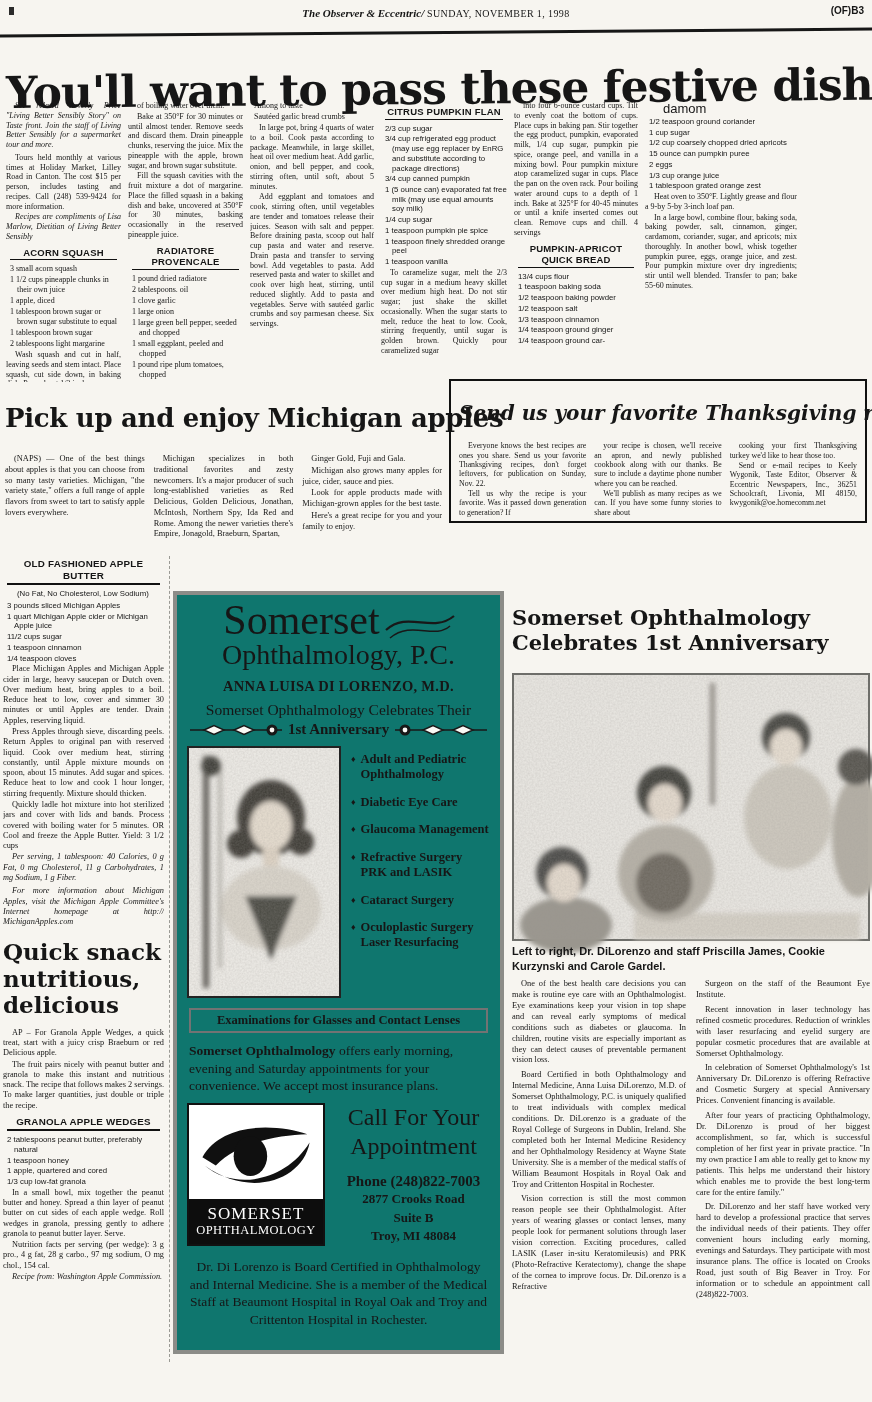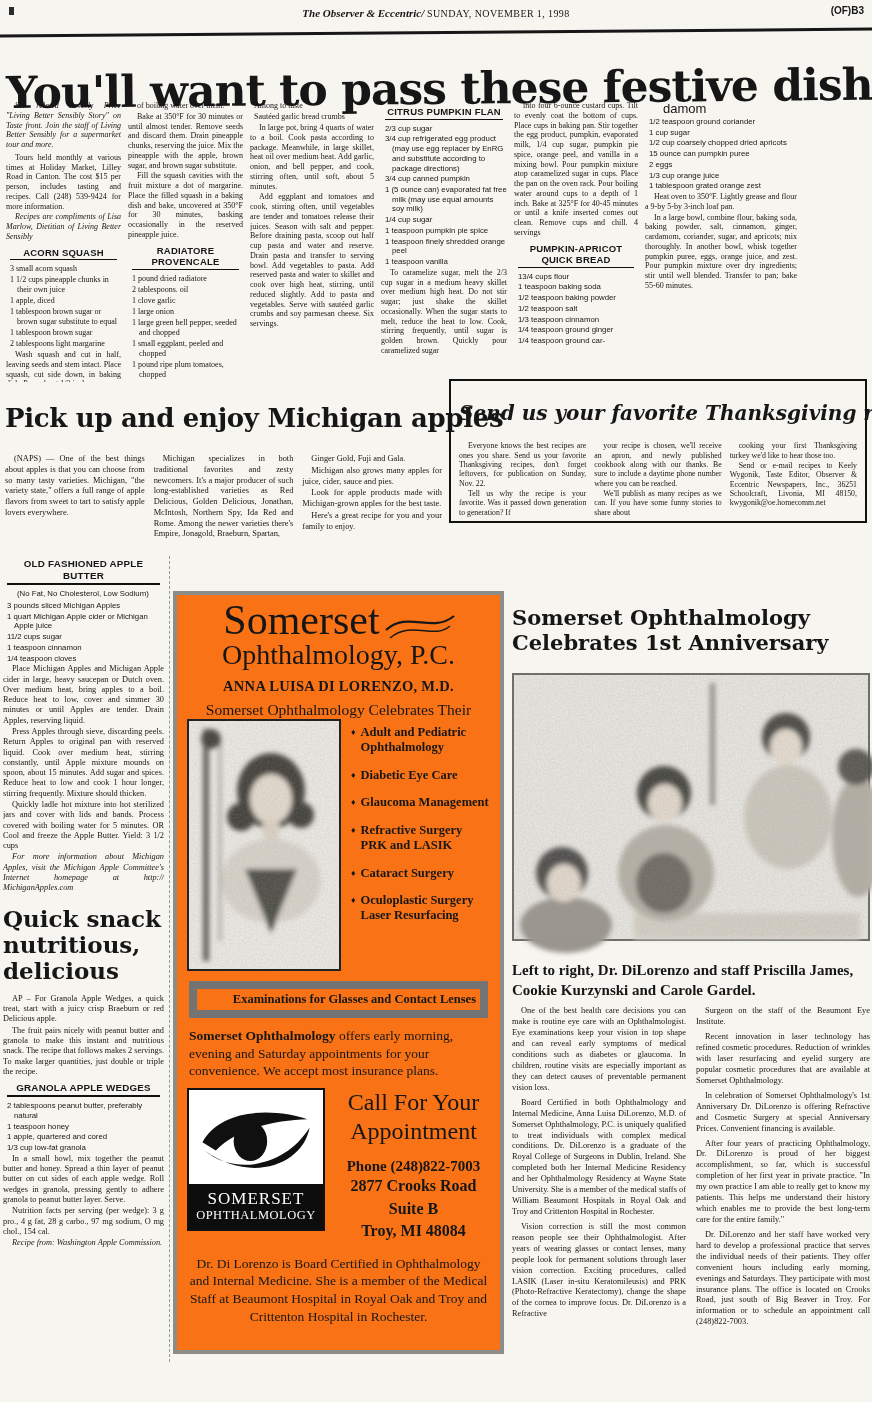--- a/index.html
+++ b/index.html
@@ -41,53 +41,53 @@
   .tg-cols{display:flex;gap:8px;margin-top:5px;height:102px;overflow:hidden;}
   .tg-cols .col{width:129px;font-size:7.8px;line-height:1.2;text-align:justify;}
   
   .left-rail{position:absolute;left:3px;top:553px;width:161px;height:847px;overflow:hidden;
              font-size:8.3px;line-height:1.24;text-align:justify;}
   .left-rail .b-h{font-size:9.8px;border-bottom:2px solid #111;}
   .qs-head{font-family:"DejaVu Serif",serif;font-size:23px;line-height:1.15;margin:12px 0 9px;text-align:left;}
   .vsep{position:absolute;left:169px;top:556px;height:806px;border-left:1px dashed #9a9a94;}
   
   .ad{position:absolute;left:173px;top:591px;width:331px;height:763px;border:4px solid #8c8c88;
-      background:#f97316;box-sizing:border-box;padding:4px 10px;text-align:center;}
+      background:#0f766e;box-sizing:border-box;padding:4px 10px;text-align:center;}
   .ad-name-row{display:flex;align-items:flex-end;justify-content:center;gap:4px;padding-left:2px;}
   .ad-name1{font-size:42px;line-height:1.02;}
   .ad-name2{font-size:28px;line-height:1.05;margin-top:-2px;}
   .ad-doctor{font-weight:bold;font-size:14.5px;margin:9px 0 6px;letter-spacing:.3px;}
   .ad-celebrates{font-size:15.5px;}
   .ad-divider{display:flex;align-items:center;justify-content:center;gap:6px;margin:2px 0 8px;}
   .ad-anniv{font-weight:bold;font-size:15px;white-space:nowrap;}
   .ad-row{display:flex;gap:10px;text-align:left;}
   .ad-photo{width:150px;height:248px;border:2px solid #222;flex:0 0 auto;background:#f0eee9;}
   .svc-list{flex:1;padding-top:6px;}
   .svc{display:flex;gap:5px;font-weight:bold;font-size:12.5px;line-height:1.18;margin:0 0 13px;}
   .svc-b{font-size:9px;margin-top:2px;}
-  .exam-box{border:8px solid #737373;font-weight:bold;font-size:12.5px;padding:3px 4px;margin:10px 2px 9px;text-align:right;}
+  .exam-box{border:2px solid #737373;font-weight:bold;font-size:12.5px;padding:3px 4px;margin:10px 2px 9px;}
   .ad-para{text-align:left;font-size:13.5px;line-height:1.3;margin:2px 2px 6px;}
   .ad-logo-row{display:flex;gap:12px;margin-top:8px;align-items:flex-start;}
   .logo{width:134px;flex:0 0 auto;border:2px solid #111;background:#fff;}
   .logo-eye{height:94px;background:#fff;}
   .logo-eye svg{display:block;width:100%;height:100%;}
   .logo-band{background:#0d0d0d;color:#fff;padding:5px 0 6px;line-height:1.15;}
   .logo-t1{font-size:17px;letter-spacing:1px;}
   .logo-t2{font-size:12.5px;letter-spacing:.5px;}
   .appt{flex:1;text-align:center;}
   .appt-call{font-size:24px;line-height:1.2;}
   .appt-phone{font-weight:bold;font-size:15px;margin-top:13px;}
-  .appt-addr{font-weight:bold;font-size:16px;line-height:1.4;}
+  .appt-addr{font-weight:bold;font-size:13px;line-height:1.4;}
   .ad-footer{font-size:13.5px;line-height:1.32;margin-top:12px;text-align:center;}
   
   .right-art{position:absolute;left:512px;top:589px;width:358px;}
   .ra-head{font-family:"DejaVu Serif",serif;font-weight:bold;font-size:21px;line-height:1.18;}
   .ra-photo{margin-top:6px;width:354px;height:264px;border:2px solid #6e6e6a;background:#eceae5;}
   .ra-photo svg{display:block;width:100%;height:100%;}
-  .ra-caption{font-family:Liberation Serif, serif;font-weight:bold;font-size:15px;line-height:1.3;margin:20px 0 6px;}
+  .ra-caption{font-family:Liberation Sans, sans-serif;font-weight:bold;font-size:11px;line-height:1.3;margin:3px 0 6px;}
   .ra-cols{display:flex;gap:10px;height:436px;overflow:hidden;}
   .ra-cols .col{width:174px;font-size:8.4px;line-height:1.3;text-align:justify;}
   .ra-cols .b-p{margin-bottom:4px;}
   svg{overflow:visible;}
 </style>
 </head>
 <body>
 
 <svg width="0" height="0" style="position:absolute" aria-hidden="true">
   <defs>
@@ -225,20 +225,21 @@
         <div class="b-h">OLD FASHIONED APPLE BUTTER</div>
         <div class="b-note">(No Fat, No Cholesterol, Low Sodium)</div>
         <div class="b-ing">3 pounds sliced Michigan Apples</div>
         <div class="b-ing">1 quart Michigan Apple cider or Michigan Apple juice</div>
         <div class="b-ing">11/2 cups sugar</div>
         <div class="b-ing">1 teaspoon cinnamon</div>
         <div class="b-ing">1/4 teaspoon cloves</div>
         <div class="b-p">Place Michigan Apples and Michigan Apple cider in large, heavy saucepan or Dutch oven. Over medium heat, bring apples to a boil. Reduce heat to low, cover and simmer 30 minutes or until Apples are tender. Drain Apples, reserving liquid.</div>
         <div class="b-p">Press Apples through sieve, discarding peels. Return Apples to original pan with reserved liquid. Cook over medium heat, stirring constantly, until Apple mixture mounds on spoon, about 15 minutes. Add sugar and spices. Reduce heat to low and cook 1 hour longer, stirring frequently. Mixture should thicken.</div>
         <div class="b-p">Quickly ladle hot mixture into hot sterilized jars and cover with lids and bands. Process covered with boiling water for 5 minutes. OR Cool and freeze the Apple Butter. Yield: 3 1/2 cups</div>
+        <div class="b-pi">Per serving, 1 tablespoon: 40 Calories, 0 g Fat, 0 mg Cholesterol, 11 g Carbohydrates, 1 mg Sodium, 1 g Fiber.</div>
         <div class="b-pi">For more information about Michigan Apples, visit the Michigan Apple Committee's Internet homepage at http:// MichiganApples.com</div>
       </div>
     <h2 class="qs-head">Quick snack nutritious, delicious</h2>
     <div>
         <div class="b-p">AP – For Granola Apple Wedges, a quick treat, start with a juicy crisp Braeburn or red Delicious apple.</div>
         <div class="b-p">The fruit pairs nicely with peanut butter and granola to make this instant and nutritious snack. The recipe that follows makes 2 servings. To make larger quantities, just double or triple the recipe.</div>
         <div class="b-h">GRANOLA APPLE WEDGES</div>
         <div class="b-ing">2 tablespoons peanut butter, preferably natural</div>
         <div class="b-ing">1 teaspoon honey</div>
         <div class="b-ing">1 apple, quartered and cored</div>
@@ -255,20 +256,37 @@
     <div class="ad-name-row">
       <span class="ad-name1">Somerset</span>
       <svg width="72" height="34" viewBox="0 0 72 34">
         <path d="M2,22 C24,2 48,26 70,8" stroke="#181818" stroke-width="2.2" fill="none"></path>
         <path d="M6,30 C28,12 50,32 66,18" stroke="#181818" stroke-width="1.5" fill="none"></path>
       </svg>
     </div>
     <div class="ad-name2">Ophthalmology, P.C.</div>
     <div class="ad-doctor">ANNA LUISA DI LORENZO, M.D.</div>
     <div class="ad-celebrates">Somerset Ophthalmology Celebrates Their</div>
+    <div class="ad-divider">
+      <svg width="92" height="14" viewBox="0 0 92 14">
+        <line x1="0" y1="7" x2="92" y2="7" stroke="#181818" stroke-width="1.5"></line>
+        <path d="M14,7 l10,-4.5 10,4.5 -10,4.5 z" fill="#faf9f5" stroke="#181818" stroke-width="1.4"></path>
+        <path d="M44,7 l10,-4.5 10,4.5 -10,4.5 z" fill="#faf9f5" stroke="#181818" stroke-width="1.4"></path>
+        <circle cx="82" cy="7" r="5.5" fill="#181818"></circle>
+          <circle cx="82" cy="7" r="2.4" fill="#faf9f5"></circle>
+      </svg>
+      <span class="ad-anniv">1st Anniversary</span>
+      <svg width="92" height="14" viewBox="0 0 92 14">
+        <line x1="0" y1="7" x2="92" y2="7" stroke="#181818" stroke-width="1.5"></line>
+        <circle cx="10" cy="7" r="5.5" fill="#181818"></circle>
+          <circle cx="10" cy="7" r="2.4" fill="#faf9f5"></circle>
+        <path d="M28,7 l10,-4.5 10,4.5 -10,4.5 z" fill="#faf9f5" stroke="#181818" stroke-width="1.4"></path>
+        <path d="M58,7 l10,-4.5 10,4.5 -10,4.5 z" fill="#faf9f5" stroke="#181818" stroke-width="1.4"></path>
+      </svg>
+    </div>
     <div class="ad-row">
       <div class="ad-photo">
         <svg viewBox="0 0 150 248" preserveAspectRatio="none">
           <rect width="150" height="248" fill="#f0eee9"></rect>
           <g filter="url(#softF)">
             <rect x="14" y="8" width="6" height="232" fill="#5a5852"></rect>
             <rect x="30" y="20" width="2" height="200" fill="#8a877f"></rect>
             <circle cx="22" cy="18" r="10" fill="#3e3c38"></circle>
             <ellipse cx="82" cy="160" rx="50" ry="42" fill="#dcd7cd"></ellipse>
             <ellipse cx="82" cy="70" rx="34" ry="38" fill="#3c3a36"></ellipse>

